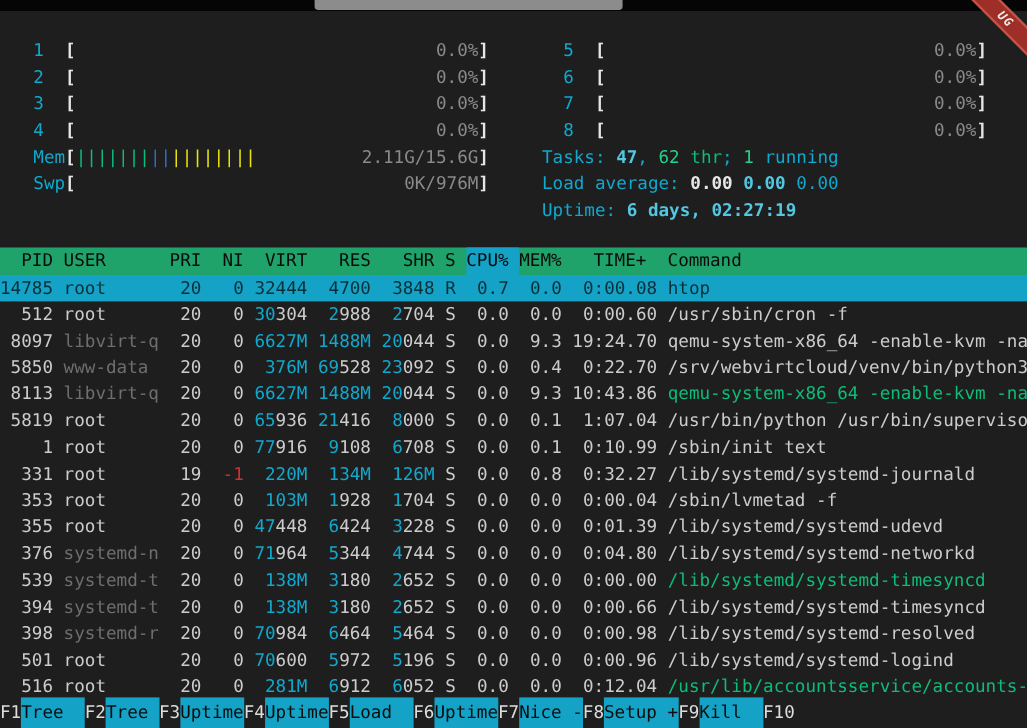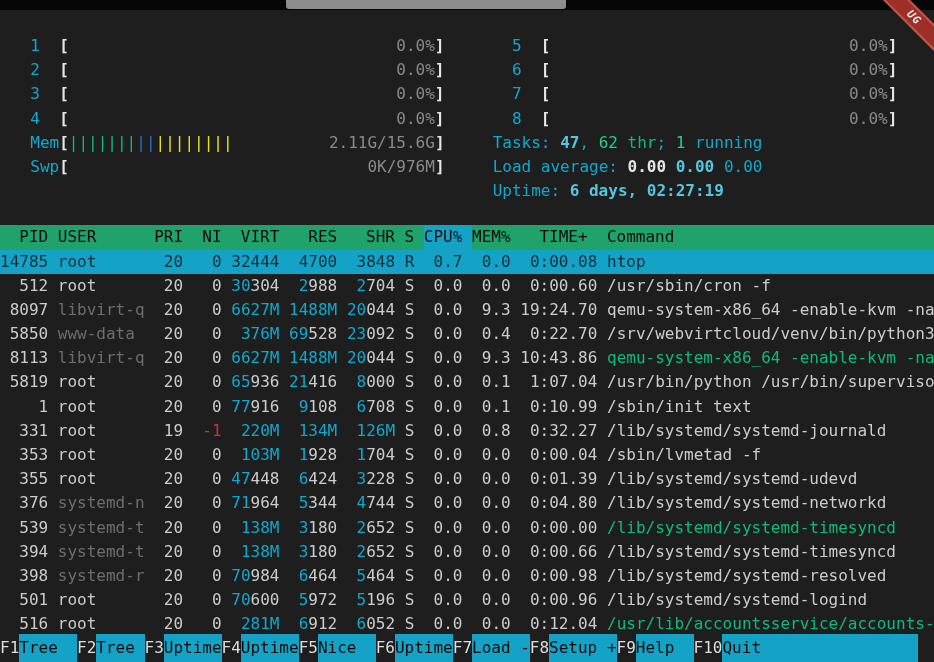--- a/index.html
+++ b/index.html
@@ -93,37 +93,36 @@
         <div class="fkey">
           <span class="fkey-key">F3</span>
           <span class="fkey-label">Uptime</span>
         </div>
         <div class="fkey">
           <span class="fkey-key">F4</span>
           <span class="fkey-label">Uptime</span>
         </div>
         <div class="fkey">
           <span class="fkey-key">F5</span>
-          <span class="fkey-label">Nice  </span>
+          <span class="fkey-label">Load  </span>
         </div>
         <div class="fkey">
           <span class="fkey-key">F6</span>
           <span class="fkey-label">Uptime</span>
         </div>
         <div class="fkey">
           <span class="fkey-key">F7</span>
-          <span class="fkey-label">Load -</span>
+          <span class="fkey-label">Nice -</span>
         </div>
         <div class="fkey">
           <span class="fkey-key">F8</span>
           <span class="fkey-label">Setup +</span>
         </div>
         <div class="fkey">
           <span class="fkey-key">F9</span>
-          <span class="fkey-label">Help  </span>
+          <span class="fkey-label">Kill  </span>
         </div>
         <div class="fkey">
           <span class="fkey-key">F10</span>
-          <span class="fkey-label">Quit</span>
         </div>
       </div>
   </div>
 </div>
 
 </body></html>

